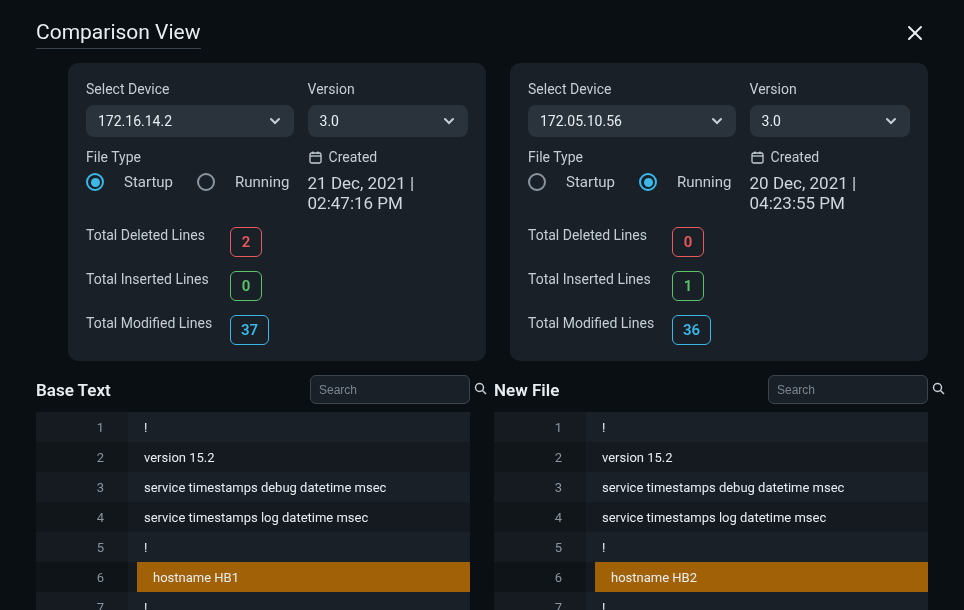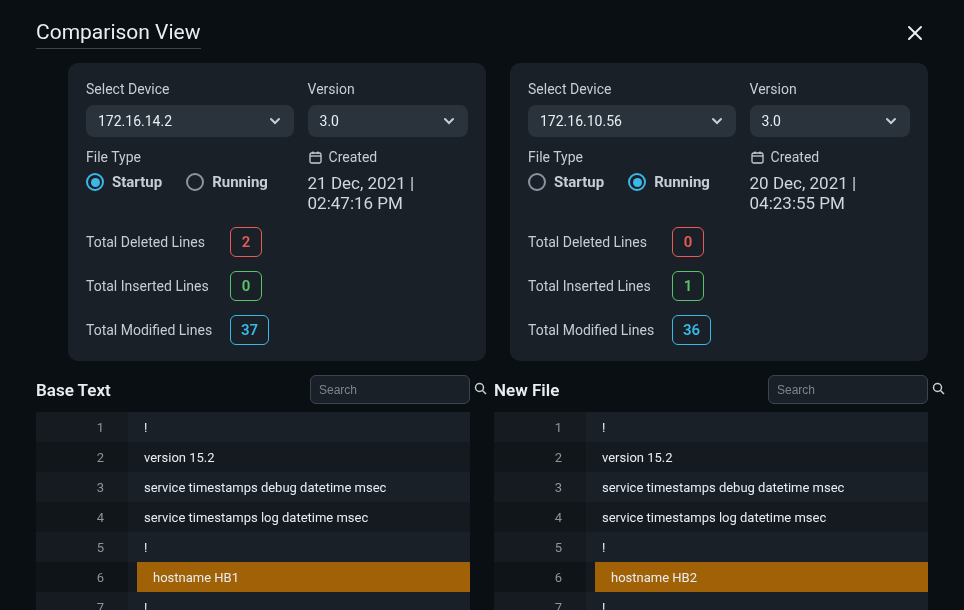--- a/index.html
+++ b/index.html
@@ -83,23 +83,22 @@
       display: inline-flex;
     }
     .radio-row {
       display: flex;
       gap: 24px;
       align-items: center;
     }
     .radio-item {
       display: flex;
       align-items: flex-end;
-      gap: 8px;
+      gap: 20px;
       cursor: pointer;
-      font-weight: bold;
     }
     .radio {
       width: 18px;
       height: 18px;
       border-radius: 50%;
       border: 2px solid #8a95a0;
       display: inline-flex;
       align-items: center;
       justify-content: center;
     }
@@ -117,21 +116,21 @@
       font-size: 15px;
       color: #c5ced6;
     }
     .created-value {
       font-size: 17px;
       color: #d0d7de;
       margin-top: 2px;
     }
     .stat-row {
       display: flex;
-      align-items: center;
+      align-items: flex-start;
       gap: 14px;
       margin-top: 14px;
     }
     .stat-label {
       font-size: 14px;
       color: #c5ced6;
       min-width: 130px;
     }
     .stat-badge {
       min-width: 32px;
@@ -323,21 +322,21 @@
         <span class="stat-label">Total Modified Lines</span>
         <span class="stat-badge badge-modified">37</span>
       </div>
     </div>
 
     <div class="panel">
       <div class="row">
         <div class="field-group">
           <div class="label">Select Device</div>
           <div class="select-box">
-            <span>172.16.10.56</span>
+            <span>172.05.10.56</span>
             <span class="chevron">
               <svg width="14" height="14" viewBox="0 0 14 14" fill="none" stroke="#c5ced6" stroke-width="2" stroke-linecap="round">
                   <polyline points="3,5 7,9 11,5"></polyline>
                 </svg>
             </span>
           </div>
         </div>
         <div class="field-group narrow">
           <div class="label">Version</div>
           <div class="select-box">

